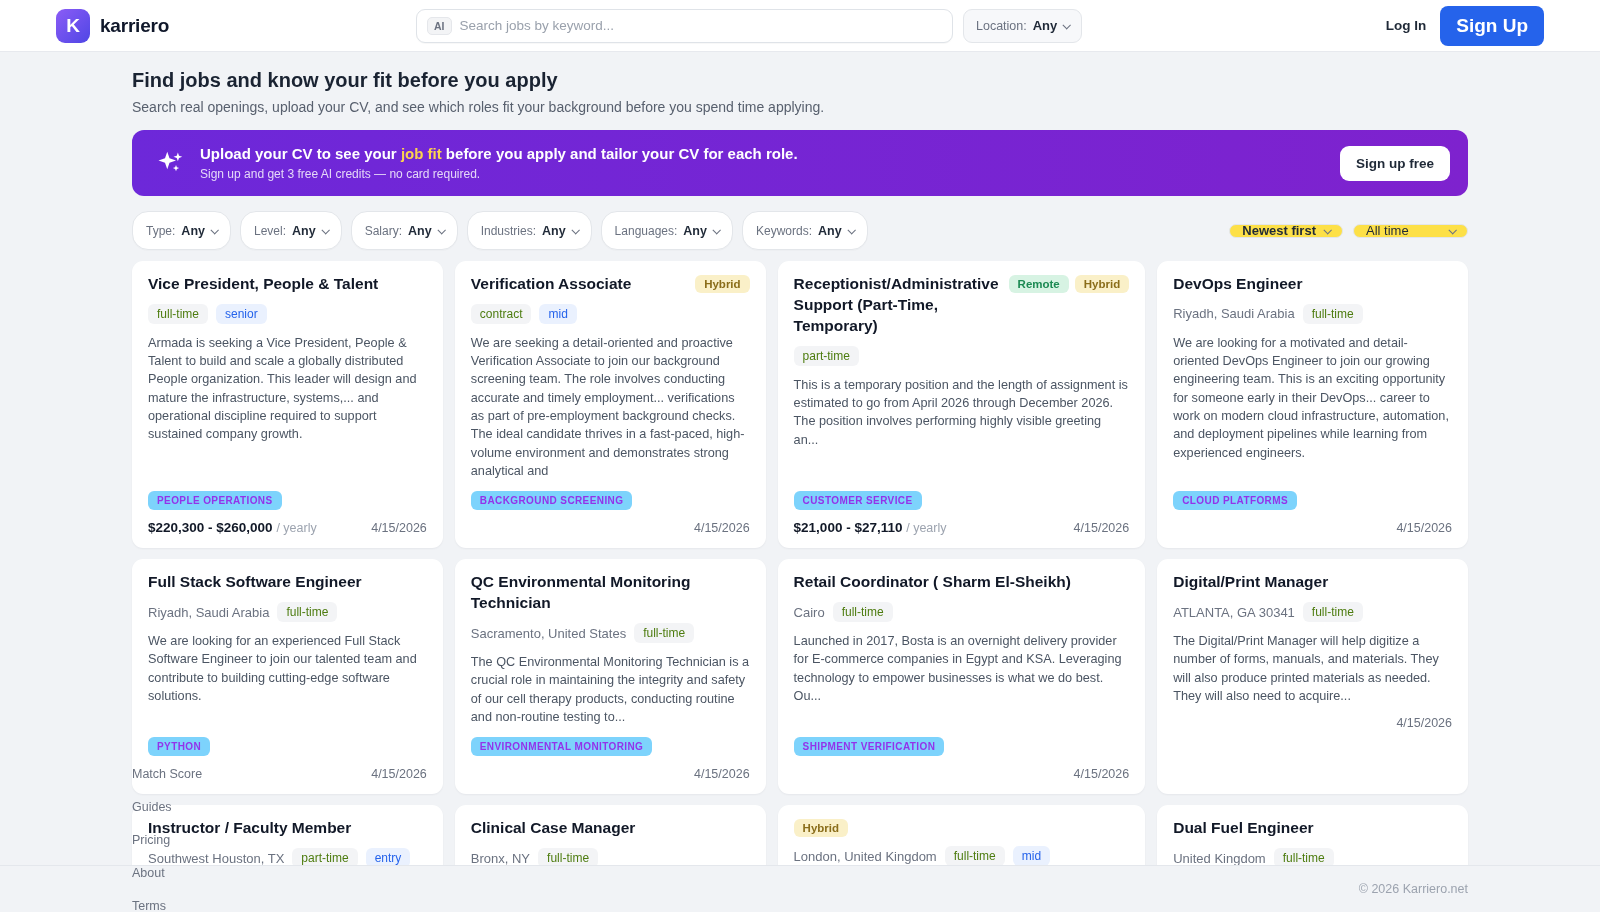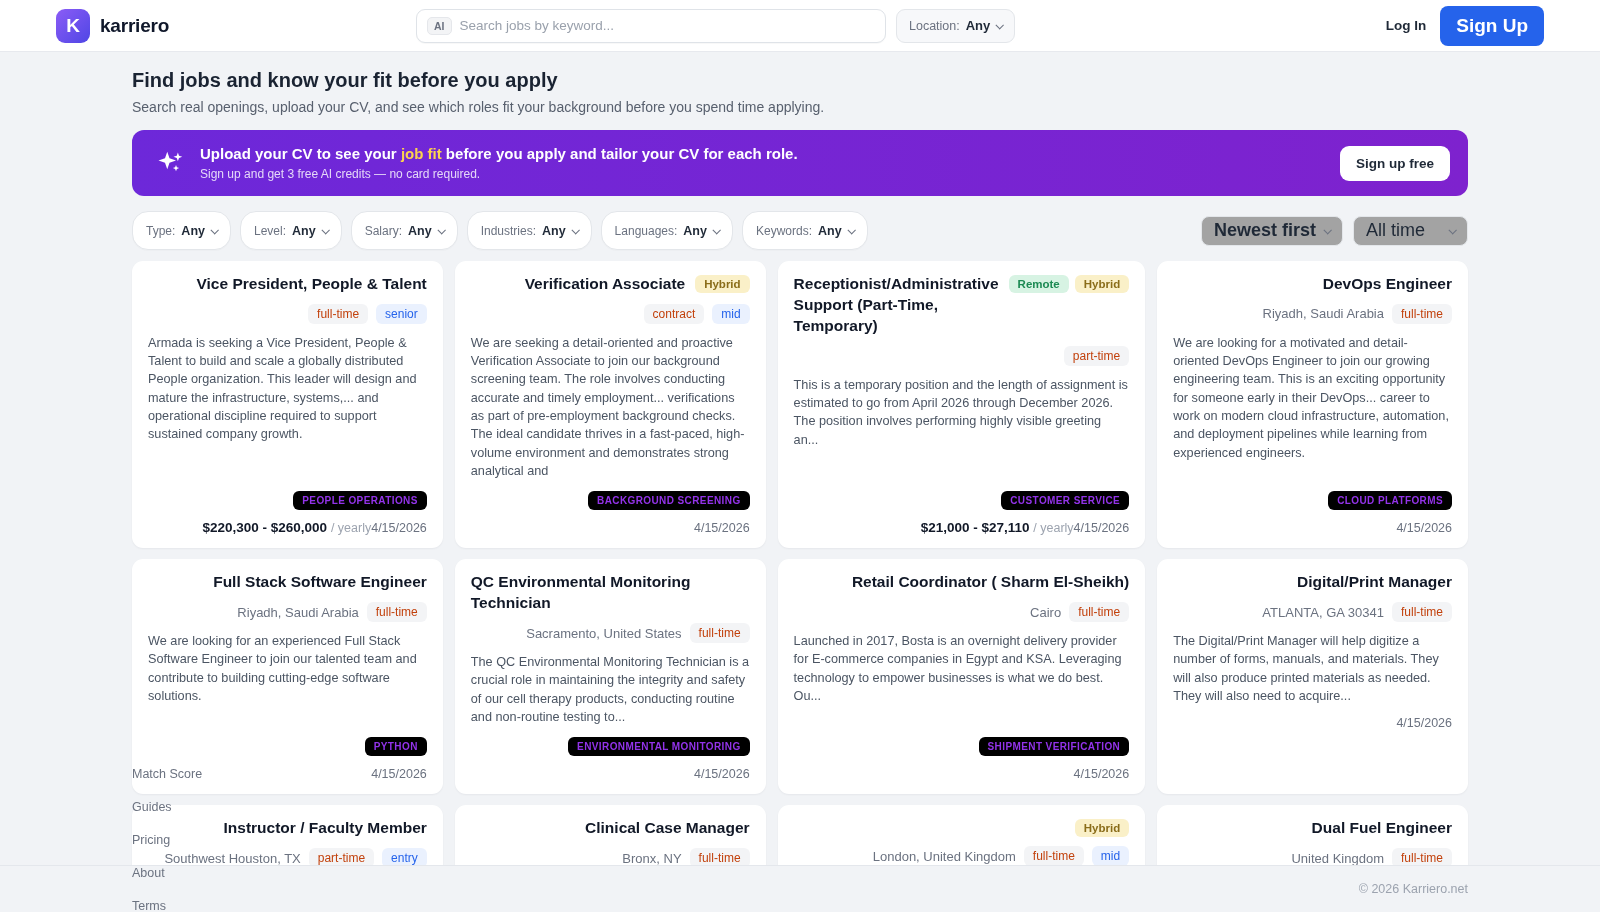--- a/index.html
+++ b/index.html
@@ -22,21 +22,21 @@
   .brand { display:flex; align-items:center; gap:10px; width:360px; }
   .logo-badge {
     width:34px; height:34px; border-radius:9px;
     background:linear-gradient(135deg,#8b5cf6,#4f46e5);
     color:#fff; font-weight:bold; font-size:19px;
     display:flex; align-items:center; justify-content:center;
   }
   .brand-name { font-size:19px; font-weight:bold; color:#0f172a; letter-spacing:-0.2px; }
   .header-center { display:flex; align-items:center; gap:10px; flex:0 0 auto; }
   .search-box {
-    width:470px; height:34px; background:#fff;
+    width:537px; height:34px; background:#fff;
     border:1px solid #dfe3e8; border-radius:9px;
     display:flex; align-items:center; padding:0 10px; gap:8px;
     box-shadow:0 1px 1px rgba(16,24,40,.03);
   }
   .ai-chip {
     font-size:10.5px; color:#6b7280; background:#f3f4f6;
     border:1px solid #e5e7eb; border-radius:5px; padding:2px 6px; font-weight:bold;
   }
   .search-box input {
     border:none; outline:none; flex:1; font-size:13.5px;
@@ -85,56 +85,56 @@
   .filter-pills { display:flex; gap:9px; }
   .filter-pill {
     background:#fff; border:1px solid #e3e6ea; border-radius:16px;
     height:39px; display:flex; align-items:center; gap:6px; padding:0 13px;
     cursor:pointer; box-shadow:0 1px 1px rgba(16,24,40,.02);
   }
   .filter-pill .pill-label { font-size:12px; }
   .filter-pill .pill-value { font-size:12.5px; }
   .filters-right { margin-left:auto; display:flex; gap:10px; }
   .select-ctl {
-    background:#a3a3a3; border:1px solid #e3e6ea; border-radius:8px;
-    height:30px; display:flex; align-items:center; gap:8px; padding:0 12px;
-    font-size:18px; color:#1f2937; font-weight:bold; cursor:pointer;
+    background:#fde047; border:1px solid #e3e6ea; border-radius:8px;
+    height:14px; display:flex; align-items:center; gap:8px; padding:0 12px;
+    font-size:13px; color:#1f2937; font-weight:bold; cursor:pointer;
   }
   .select-ctl.wide { width:115px; justify-content:space-between; font-weight:normal; color:#1f2937; }
   .chev {
     display:inline-block; width:6px; height:6px;
     border-right:1.5px solid #6b7280; border-bottom:1.5px solid #6b7280;
     transform:rotate(45deg) translateY(-1px);
   }
 
   
   .jobs-grid {
     margin-top:11px;
     display:grid; grid-template-columns:repeat(4,1fr); gap:11px 12px;
   }
   .job-card {
     background:#fff; border-radius:11px; padding:13px 16px 12px;
     box-shadow:0 1px 2px rgba(16,24,40,.05);
-    display:flex; flex-direction:column; cursor:pointer;align-items:flex-end;
+    display:flex; flex-direction:column; cursor:pointer;
   }
   .card-head { display:flex; justify-content:space-between; gap:10px; }
   .job-title { font-size:15.5px; font-weight:bold; color:#111827; line-height:1.35; }
   .badges { display:flex; gap:6px; align-items:flex-start; flex:0 0 auto; padding-top:1px; }
   .badge { font-size:11.5px; font-weight:bold; border-radius:6px; padding:3px 9px; white-space:nowrap; }
   .badge.hybrid { background:#faf0c8; color:#8a6d1a; }
   .badge.remote { background:#d7f3e3; color:#1c8a53; }
   .meta-row { display:flex; align-items:center; gap:8px; margin-top:9px; flex-wrap:wrap; }
   .job-location { font-size:13px; color:#6b7280; }
   .tag { font-size:12px; border-radius:6px; padding:3px 9px; white-space:nowrap; }
-  .tag.gray { background:#f3f4f6; color:#c2410c; }
+  .tag.gray { background:#f3f4f6; color:#4d7c0f; }
   .tag.blue { background:#eaf1fe; color:#2563eb; }
   .job-desc { margin-top:10px; font-size:12.7px; color:#4b5563; line-height:1.44; }
   .cat-row { margin-top:auto; padding-top:10px; }
   .category-pill {
-    display:inline-block; background:#000000; color:#9333ea;
+    display:inline-block; background:#7dd3fc; color:#9333ea;
     font-size:10px; font-weight:bold; letter-spacing:.4px;
     border-radius:6px; padding:4px 9px; text-transform:uppercase;
   }
   .card-foot { display:flex; align-items:center; margin-top:9px; min-height:17px; }
   .job-salary { font-size:13.5px; font-weight:bold; color:#111827; }
   .salary-period { font-size:12.5px; color:#9ca3af; font-weight:normal; }
   .job-date { margin-left:auto; font-size:12.5px; color:#6b7280; }
 
   
   .footer {

